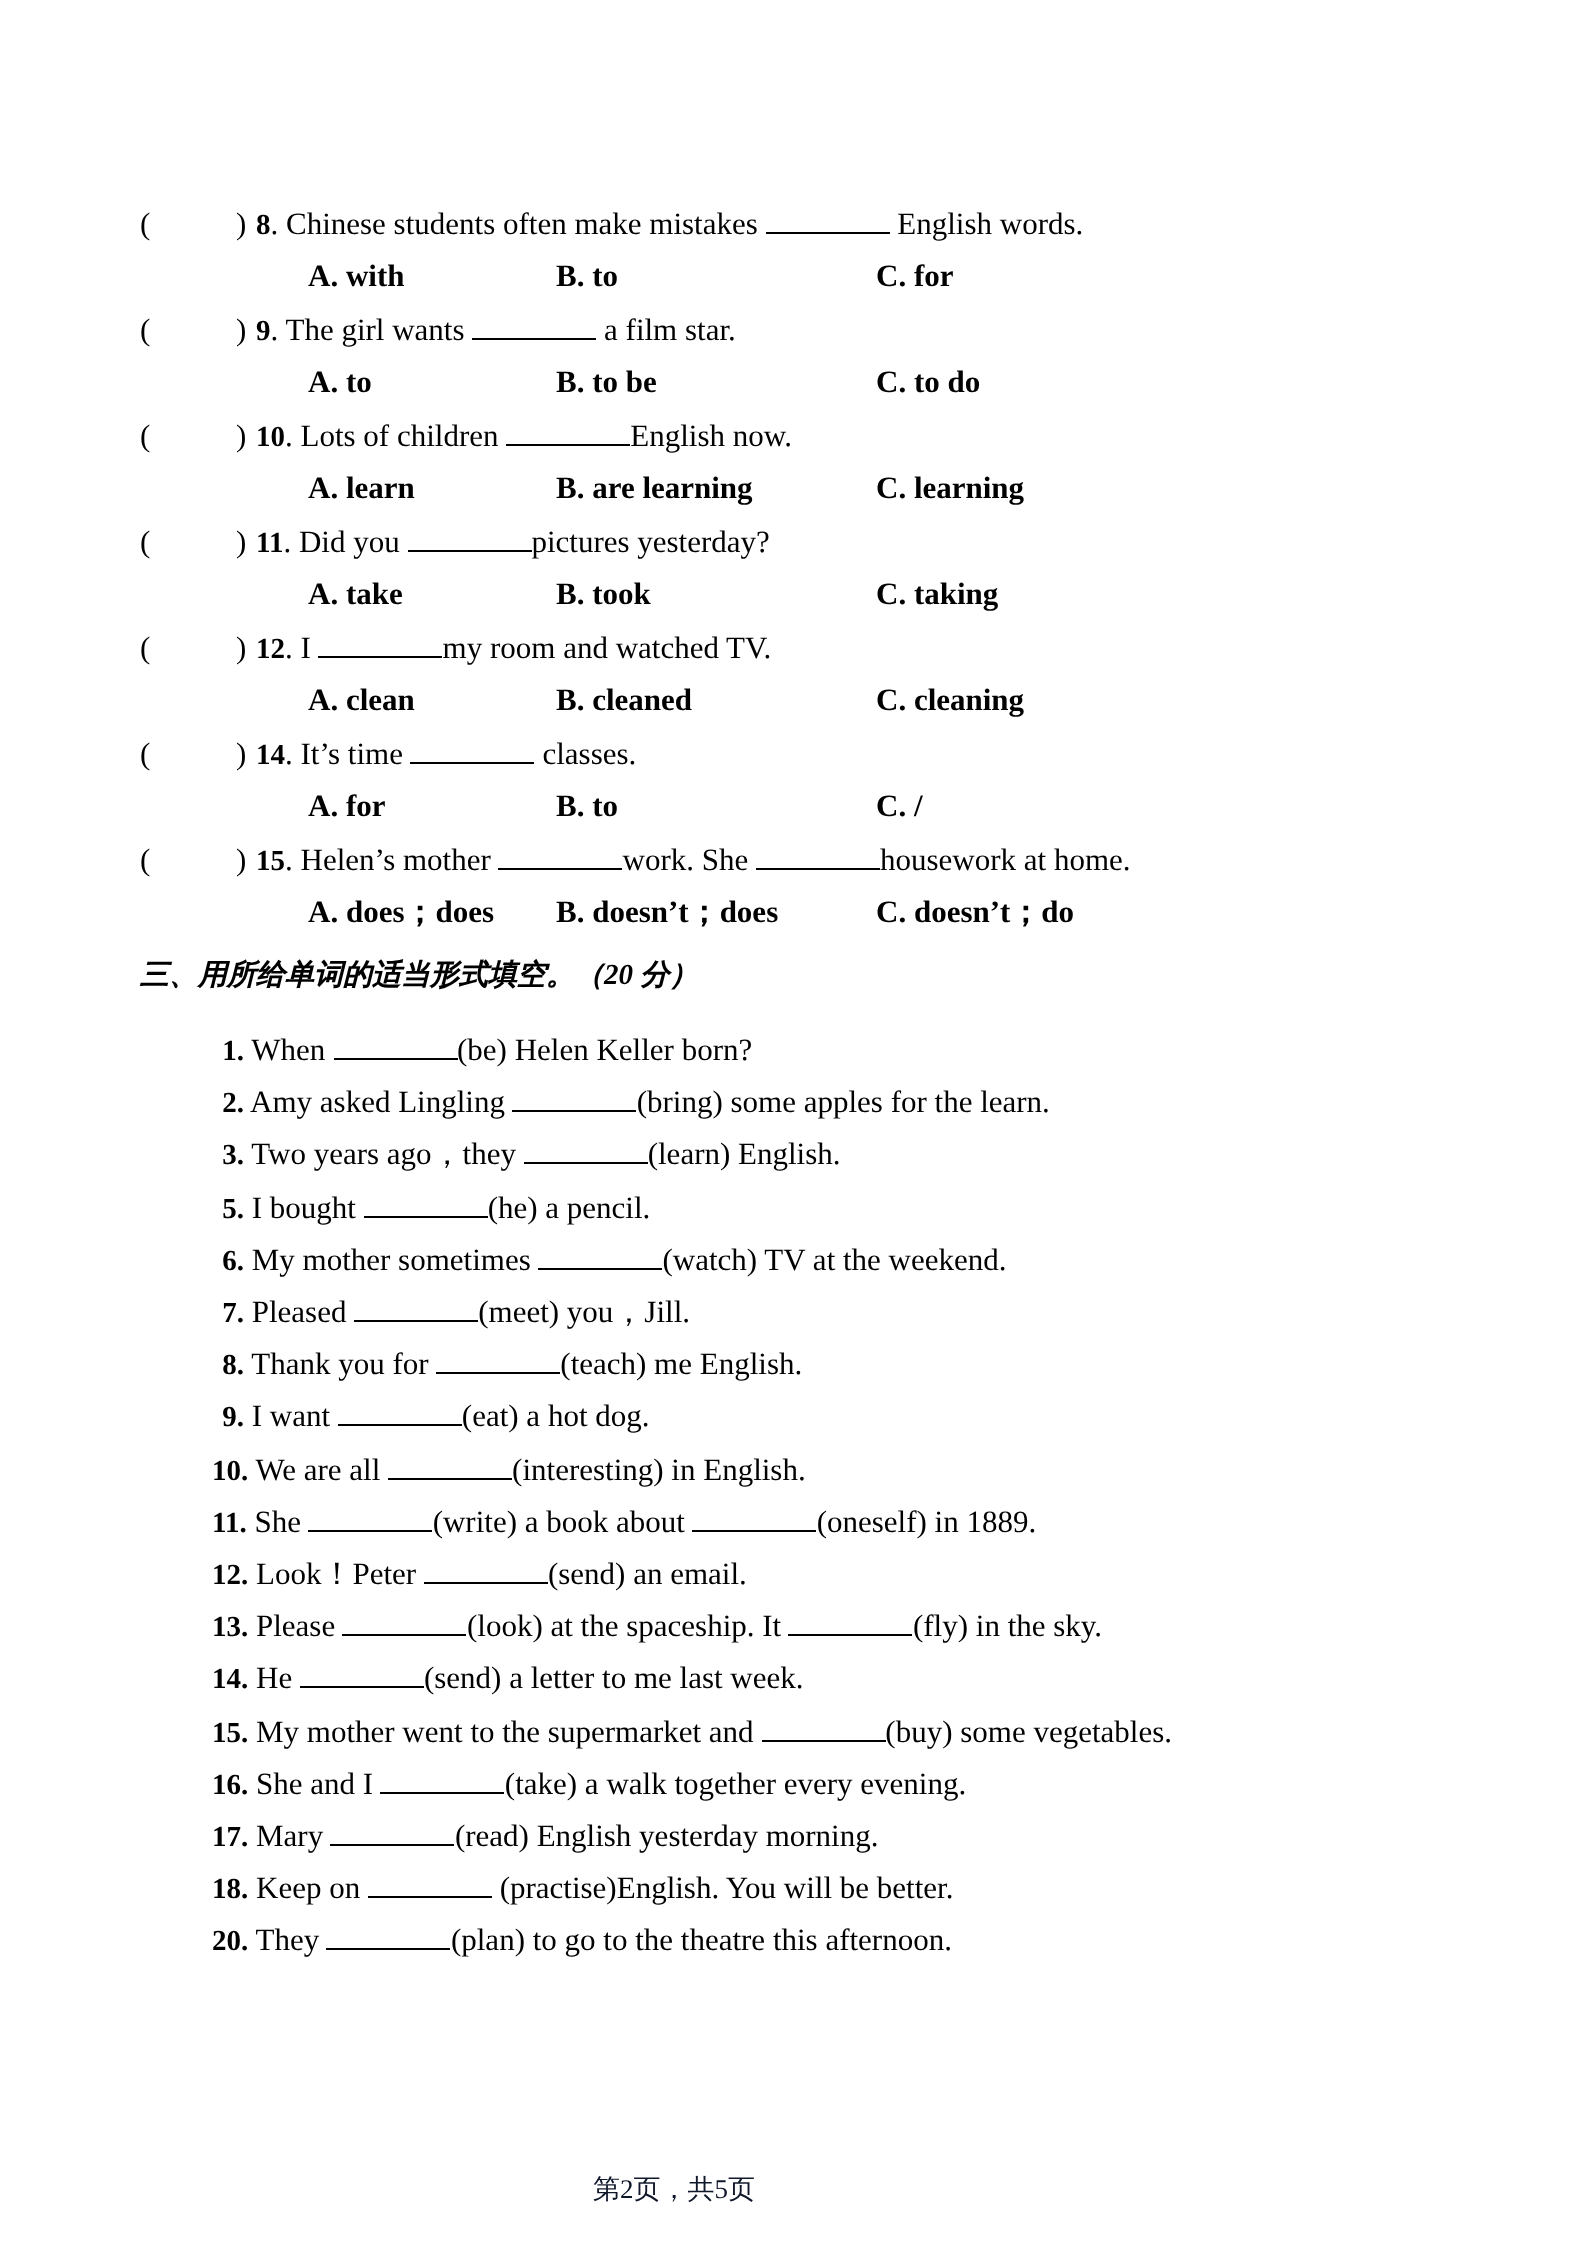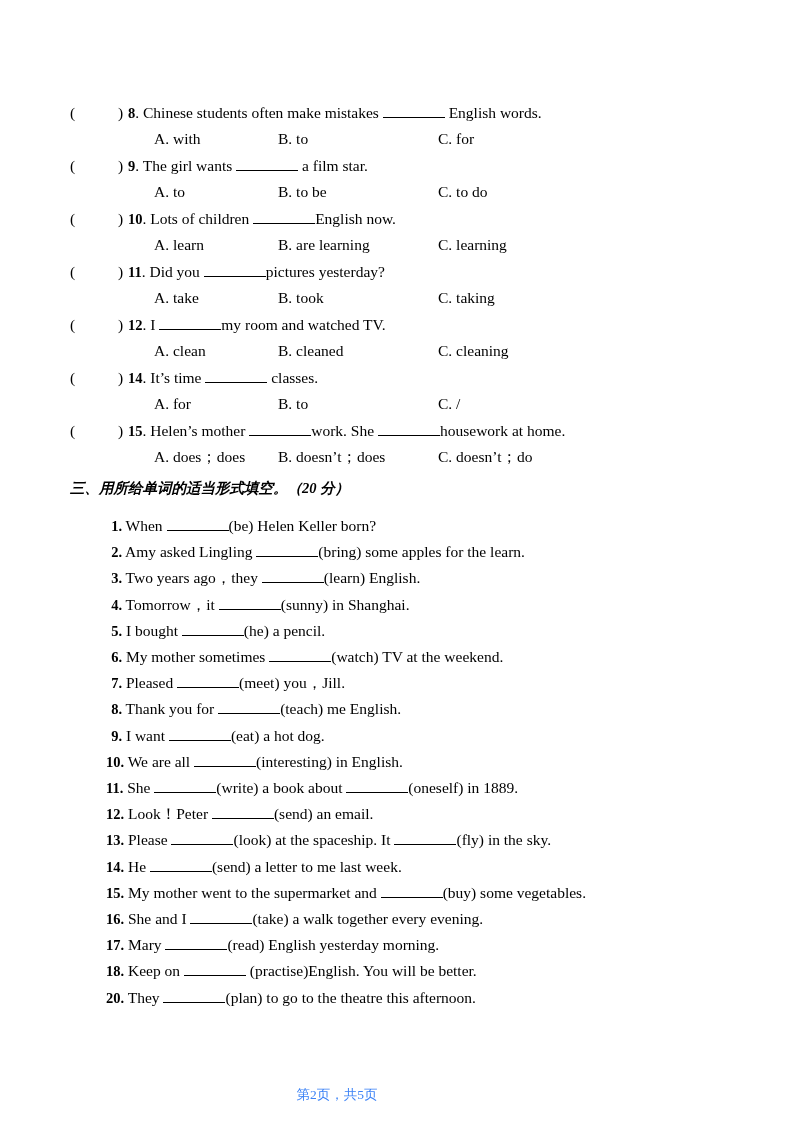--- a/index.html
+++ b/index.html
@@ -62,20 +62,21 @@
     height: 13px;
     vertical-align: baseline;
   }
   .b-long { width: 62px; }
 
   .mc-options {
     font-size: 15.5px;
     line-height: 25px;
     padding-left: 84px;
     white-space: nowrap;
+    font-weight: bold;
   }
   .opt {
     display: inline-block;
   }
   .optA { width: 124px; }
   .optB { width: 160px; }
   .optC { width: 140px; }
 
   
   .sec-head {
@@ -113,21 +114,21 @@
   }
 
   
   .footer {
     position: absolute;
     left: 0;
     right: 0;
     bottom: 18px;
     text-align: center;
     font-size: 13.5px;
-    color: #3b82f6;
+    color: #0f172a;
   }
 </style>
 </head>
 <body>
 
 <div class="page">
 
   <ul class="mc-list">
 
     <li class="mc-item">
@@ -231,25 +232,20 @@
       <span>Amy asked Lingling</span>
       <span class="blank b-long"></span><span>(bring) some apples for the learn.</span>
     </li>
 
     <li class="fill-item">
       <span class="fnum">3.</span>
       <span>Two years ago，they</span>
       <span class="blank b-long"></span><span>(learn) English.</span>
     </li>
 
-    <li class="fill-item">
-      <span class="fnum">4.</span>
-      <span>Tomorrow，it</span>
-      <span class="blank b-long"></span><span>(sunny) in Shanghai.</span>
-    </li>
 
     <li class="fill-item">
       <span class="fnum">5.</span>
       <span>I bought</span>
       <span class="blank b-long"></span><span>(he) a pencil.</span>
     </li>
 
     <li class="fill-item">
       <span class="fnum">6.</span>
       <span>My mother sometimes</span>

